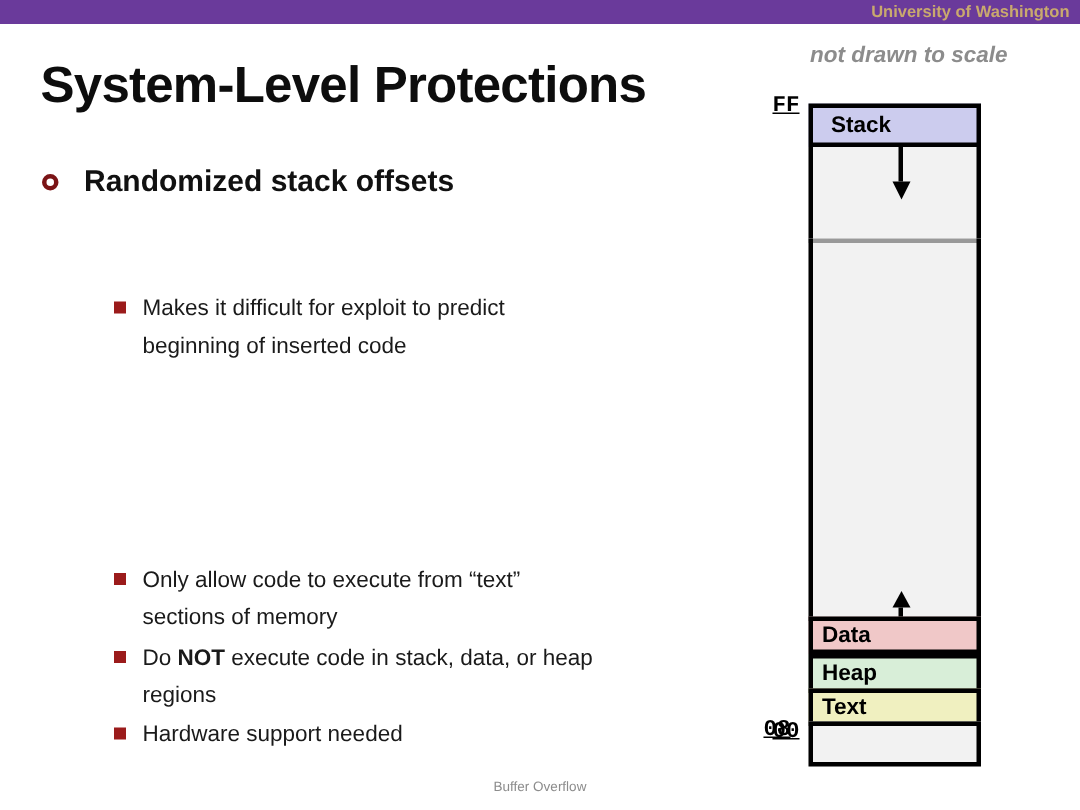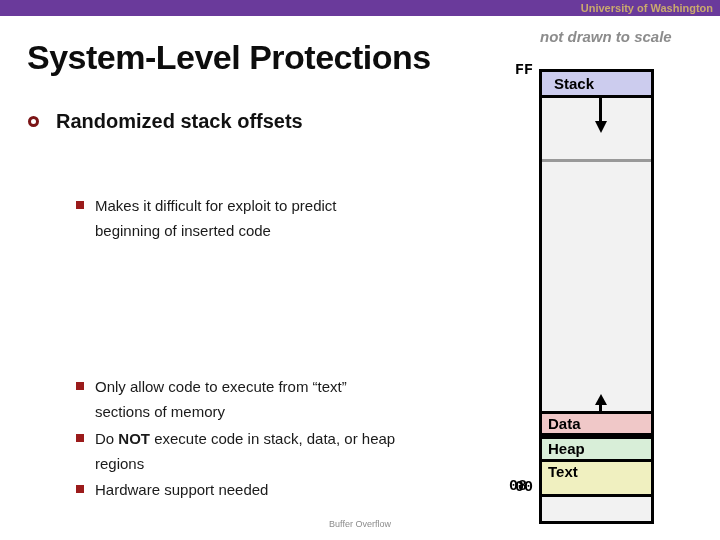--- a/index.html
+++ b/index.html
@@ -40,26 +40,26 @@
 
   
   .mem-col { position: absolute; left: 539px; top: 69px; width: 115px; }
   .cell { width: 115px; position: relative; }
   .cell-stack { height: 29px; background: #ccccee; border: 3px solid #000; font-size: 15px; font-weight: bold; padding: 3px 0 0 12px; }
   .cell-grayA { height: 61px; background: #f2f2f2; border-left: 3px solid #000; border-right: 3px solid #000; }
   .cell-divider { height: 3px; background: #999999; border-left: 3px solid #000; border-right: 3px solid #000; }
   .cell-grayB { height: 252px; background: #f2f2f2; border-left: 3px solid #000; border-right: 3px solid #000; }
   .cell-heap { height: 26px; background: #d8eed8; border: 3px solid #000; font-size: 15px; font-weight: bold; padding: 1px 0 0 6px; }
   .cell-data { height: 25px; background: #f0c8c8; border: 3px solid #000; margin-top: -3px; font-size: 15px; font-weight: bold; padding: 1px 0 0 6px; }
-  .cell-text { height: 38px; background: #f0f0c0; border: 3px solid #000; margin-top: -3px; font-size: 15px; font-weight: bold; padding: 1px 0 0 6px; }
+  .cell-text { height: 25px; background: #f0f0c0; border: 3px solid #000; margin-top: -3px; font-size: 15px; font-weight: bold; padding: 1px 0 0 6px; }
   .cell-bottom { height: 30px; background: #f2f2f2; border: 3px solid #000; margin-top: -3px; }
 
   .addr {
     position: absolute; width: 30px; text-align: right;
-    font-family: "Liberation Mono", monospace; font-weight: bold; font-size: 15px; color: #000;
+    font-family: "Liberation Mono", monospace; font-weight: bold; font-size: 15px; color: #000; text-decoration: underline;
   }
   .addr-ff { left: 503px; top: 62px; }
   .addr-08 { left: 497px; top: 478px; }
   .addr-00 { left: 503px; top: 479px; }
 
   
   .arrow-down { position: absolute; left: 52px; top: 0; width: 13px; }
   .arrow-down .shaft { width: 3px; height: 23px; background: #000; margin: 0 auto; }
   .arrow-down .head { width: 0; height: 0; border-left: 6px solid transparent; border-right: 6px solid transparent; border-top: 12px solid #000; margin: 0 auto; }
   .arrow-up { position: absolute; left: 52px; bottom: 0; width: 13px; }

